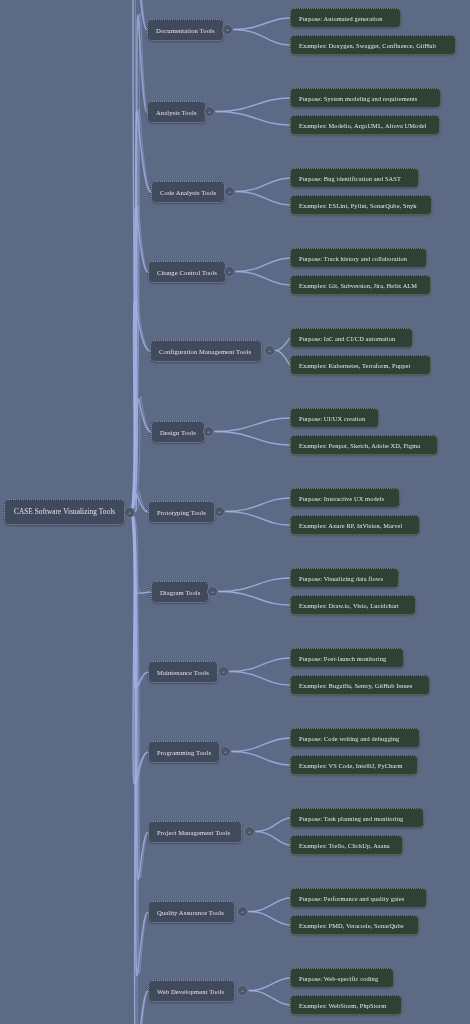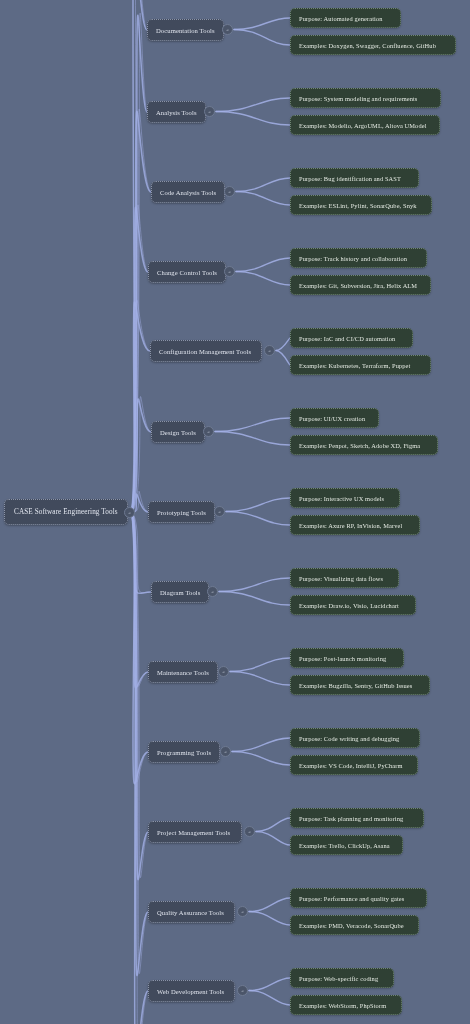--- a/index.html
+++ b/index.html
@@ -131,21 +131,21 @@
       <path d="M 131 512 C 139 522, 138.25 726, 138.25 894 S 140.75 912, 148 912" fill="none" stroke="#a3b0e6" stroke-width="1" stroke-opacity="0.45" stroke-linecap="round"></path>
       <path d="M 249 911.5 C 269.5 911.5, 275.5 898, 290 898" fill="none" stroke="#a3b0e6" stroke-width="1.4" stroke-opacity="0.85" stroke-linecap="round"></path>
       <path d="M 249 911.5 C 269.5 911.5, 275.5 925, 290 925" fill="none" stroke="#a3b0e6" stroke-width="1.4" stroke-opacity="0.85" stroke-linecap="round"></path>
       <path d="M 131 512 C 137 521.58, 134.65 775.45, 134.65 977 S 137.65 991, 148 991" fill="none" stroke="#a3b0e6" stroke-width="1.5" stroke-opacity="0.8" stroke-linecap="round"></path>
       <path d="M 131 512 C 139 523.58, 137.15 769.45, 137.15 973 S 139.65 991, 148 991" fill="none" stroke="#a3b0e6" stroke-width="1" stroke-opacity="0.45" stroke-linecap="round"></path>
       <path d="M 249 990.5 C 269.5 990.5, 275.5 978, 290 978" fill="none" stroke="#a3b0e6" stroke-width="1.4" stroke-opacity="0.85" stroke-linecap="round"></path>
       <path d="M 249 990.5 C 269.5 990.5, 275.5 1005, 290 1005" fill="none" stroke="#a3b0e6" stroke-width="1.4" stroke-opacity="0.85" stroke-linecap="round"></path>
     </svg>
   <div id="nodes">
       <div class="node node-root" style="left: 4px; top: 499px; min-width: 118px; height: 26px;">
-        <span>CASE Software Engineering Tools</span>
+        <span>CASE Software Visualizing Tools</span>
       </div>
       <div class="collapse-dot" style="left: 124px; top: 506.5px;">«</div>
       <div class="node node-branch" style="left: 147px; top: 19px; min-width: 73px; height: 22px;">
         <span>Documentation Tools</span>
       </div>
       <div class="collapse-dot" style="left: 222px; top: 24px;">«</div>
       <div class="node node-leaf" style="left: 290px; top: 8px; min-width: 111px; height: 20px;">
         <span>Purpose: Automated generation</span>
       </div>
       <div class="node node-leaf" style="left: 290px; top: 35px; min-width: 166px; height: 20px;">

